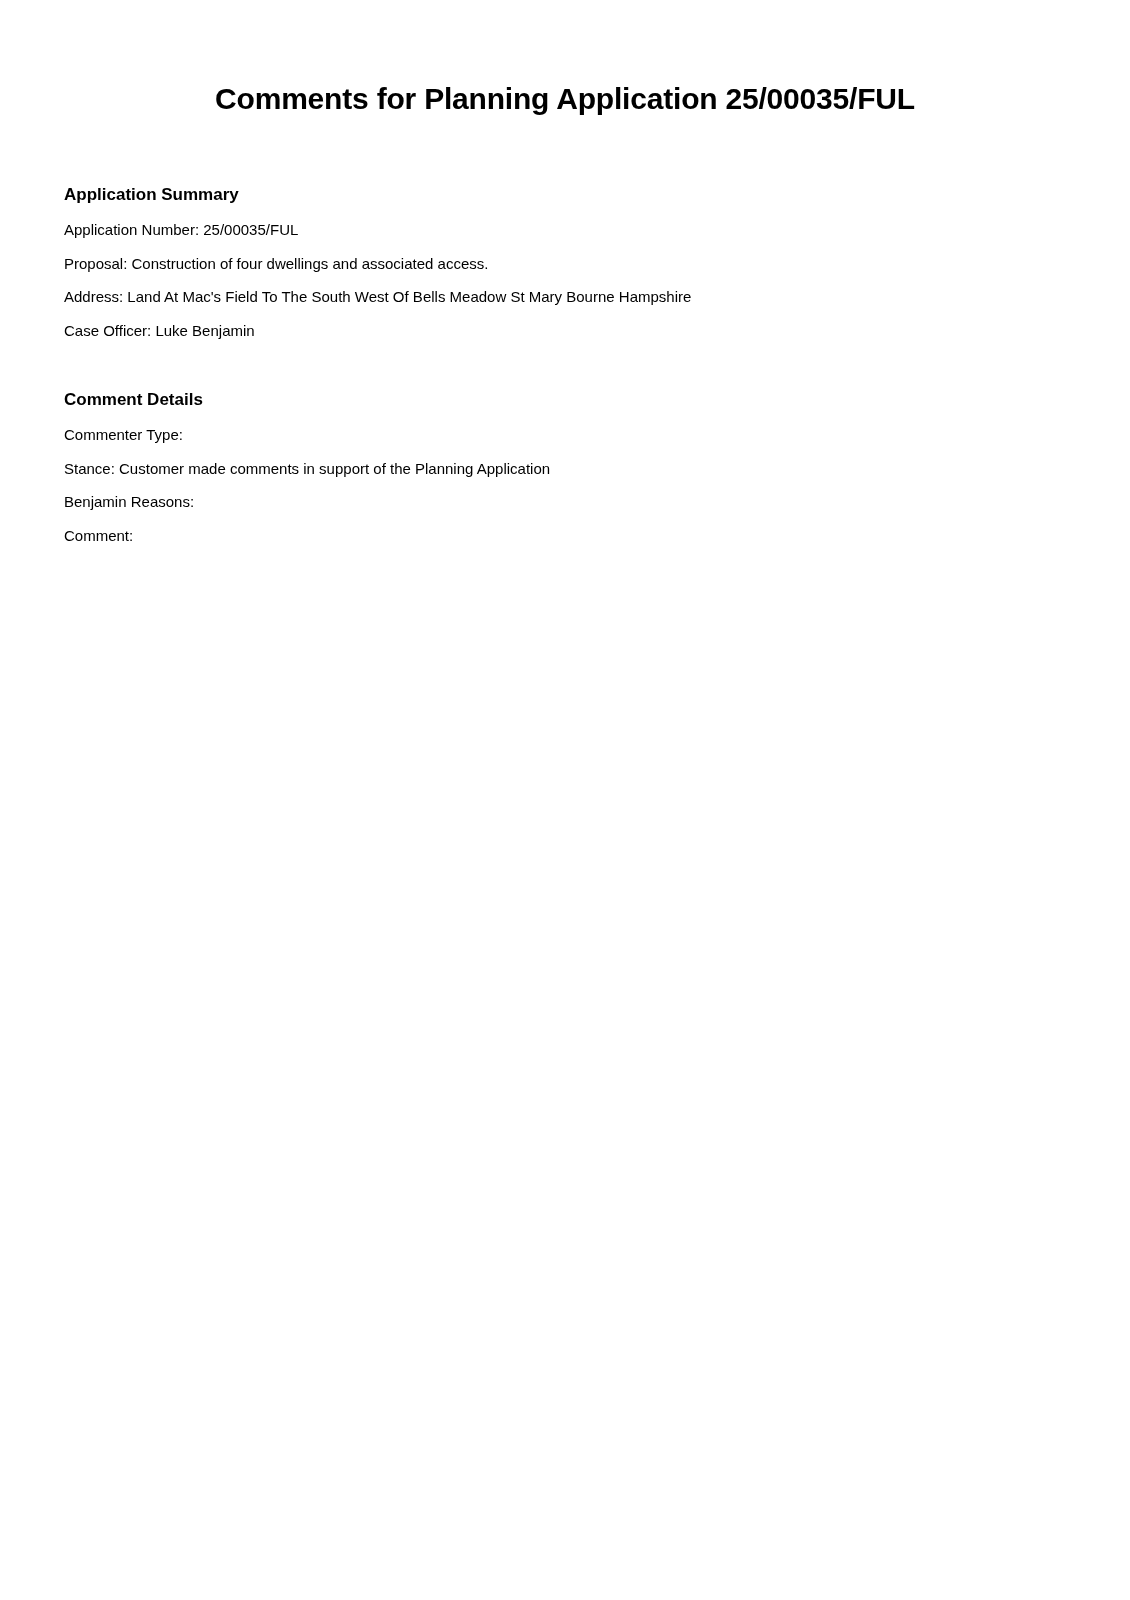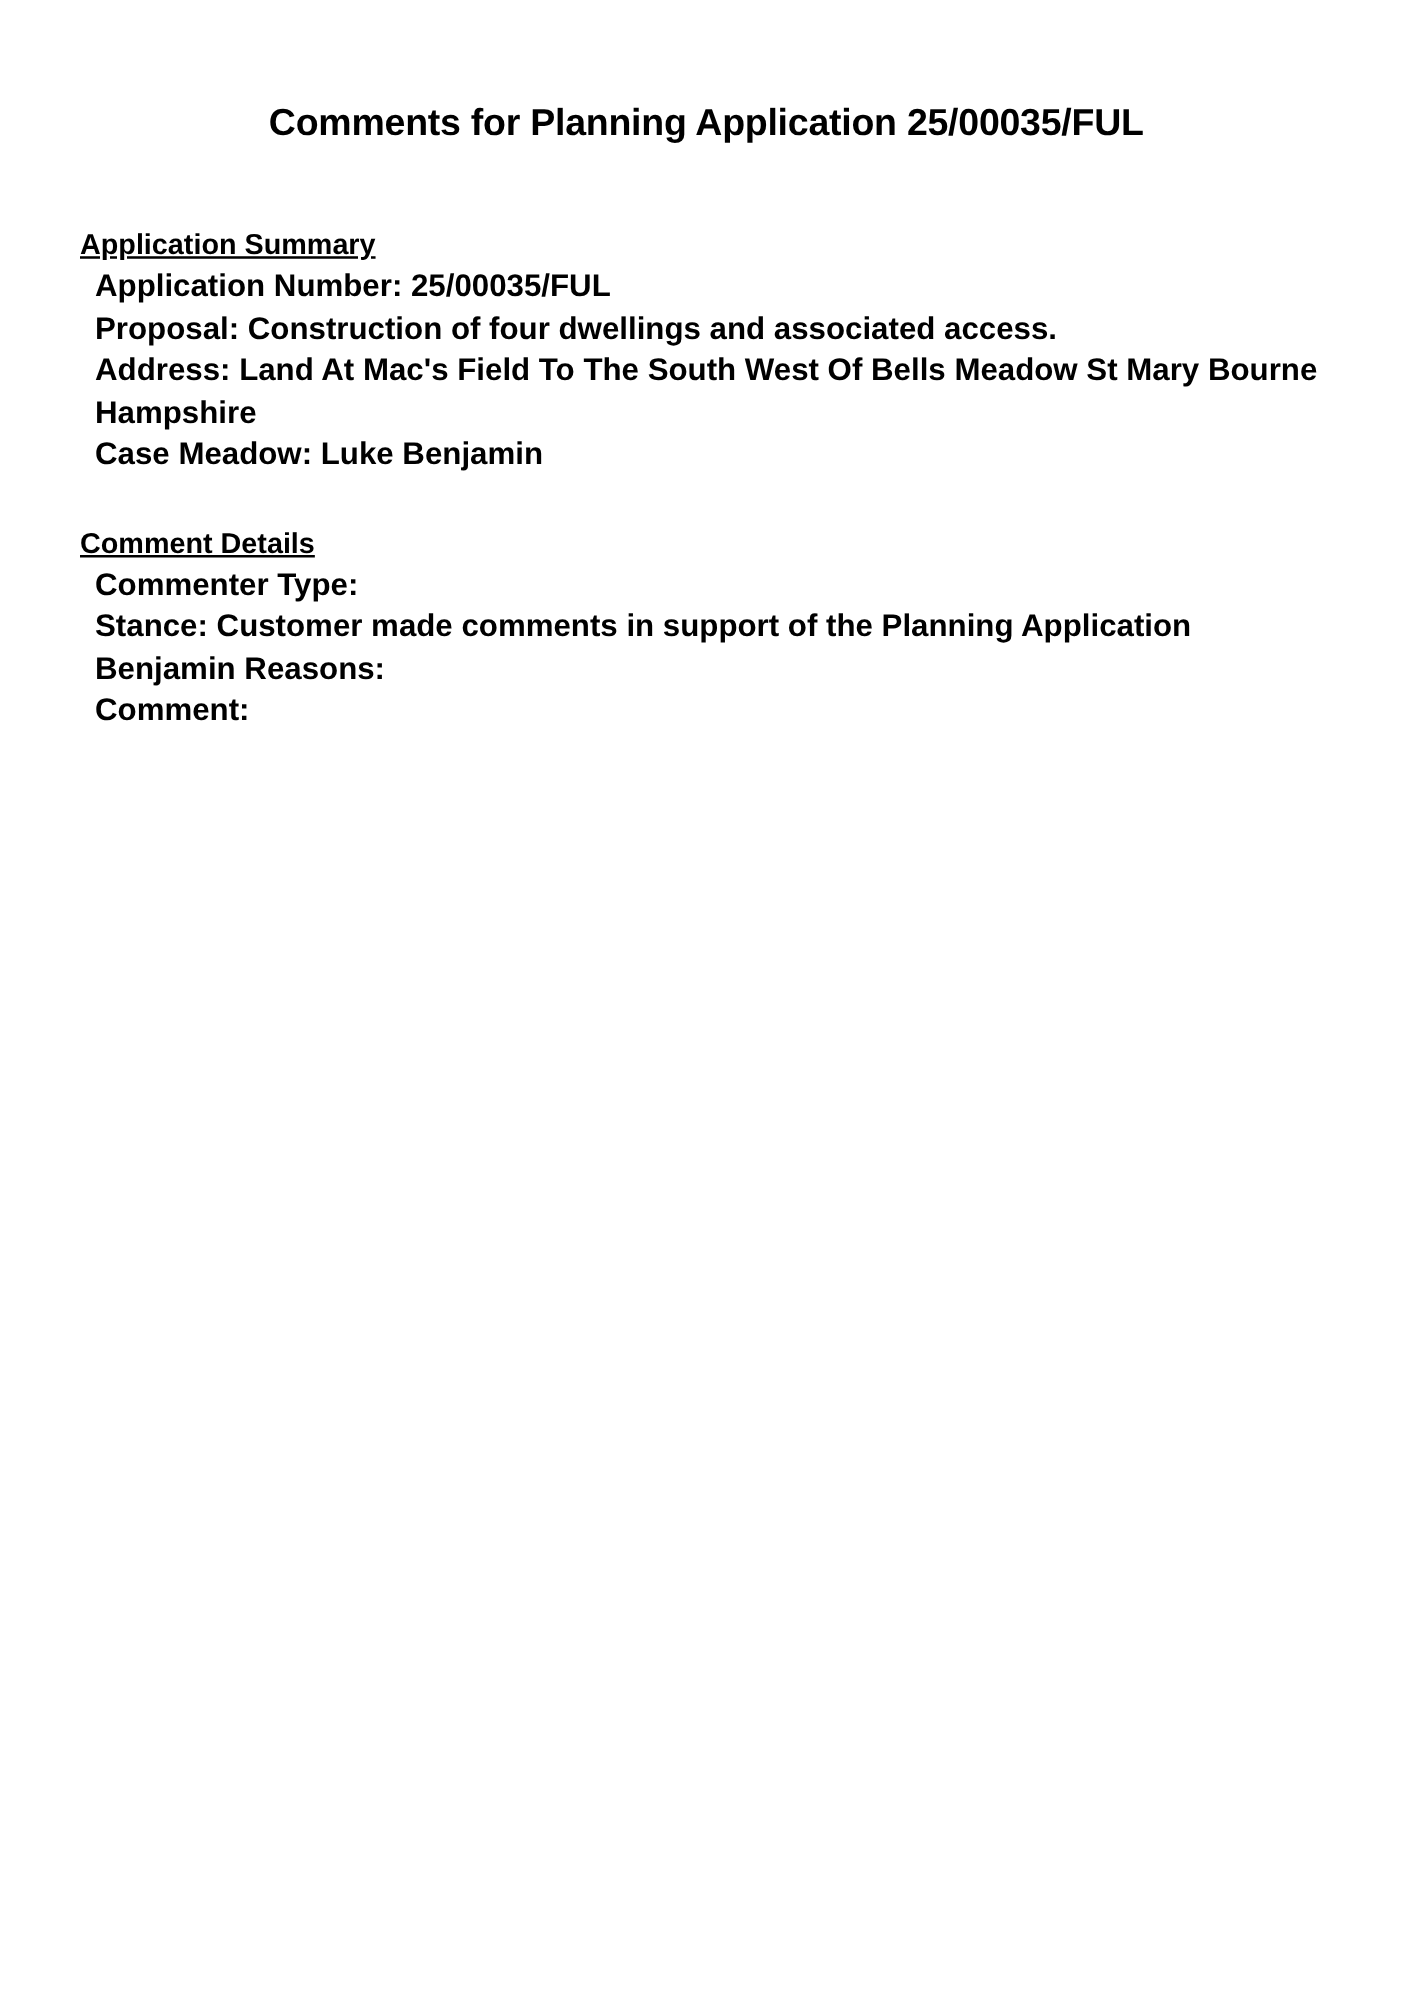--- a/index.html
+++ b/index.html
@@ -37,49 +37,47 @@
     left: 64px;
     width: 1000px;
   }
   .section {
     margin-bottom: 36px;
   }
   .section:last-child {
     margin-bottom: 0;
   }
   .section-heading {
-    font-size: 23px;
+    font-size: 17px;
     font-weight: bold;
     line-height: 34px;
     margin: 0 0 1px 0;
-    text-decoration: underline;
   }
   .field-line {
-    font-size: 25px;
+    font-size: 15px;
     line-height: 33.5px;
-    font-weight: bold;
+    font-weight: normal;
     white-space: pre-wrap;
-    margin-left: 12px;
   }
 </style>
 </head>
 <body>
 
 <div class="page">
 
   <div class="doc-title">Comments for Planning Application 25/00035/FUL</div>
 
   <div class="content">
 
     <div class="section">
       <div class="section-heading">Application Summary</div>
       <div class="field-line">Application Number: 25/00035/FUL</div>
       <div class="field-line">Proposal: Construction of four dwellings and associated access.</div>
       <div class="field-line">Address: Land At Mac's Field To The South West Of Bells Meadow St Mary Bourne Hampshire</div>
-      <div class="field-line">Case Meadow: Luke Benjamin</div>
+      <div class="field-line">Case Officer: Luke Benjamin</div>
     </div>
 
 
     <div class="section">
       <div class="section-heading">Comment Details</div>
       <div class="field-line">Commenter Type:</div>
       <div class="field-line">Stance: Customer made comments in support of the Planning Application</div>
       <div class="field-line">Benjamin Reasons:</div>
       <div class="field-line">Comment:</div>
     </div>

